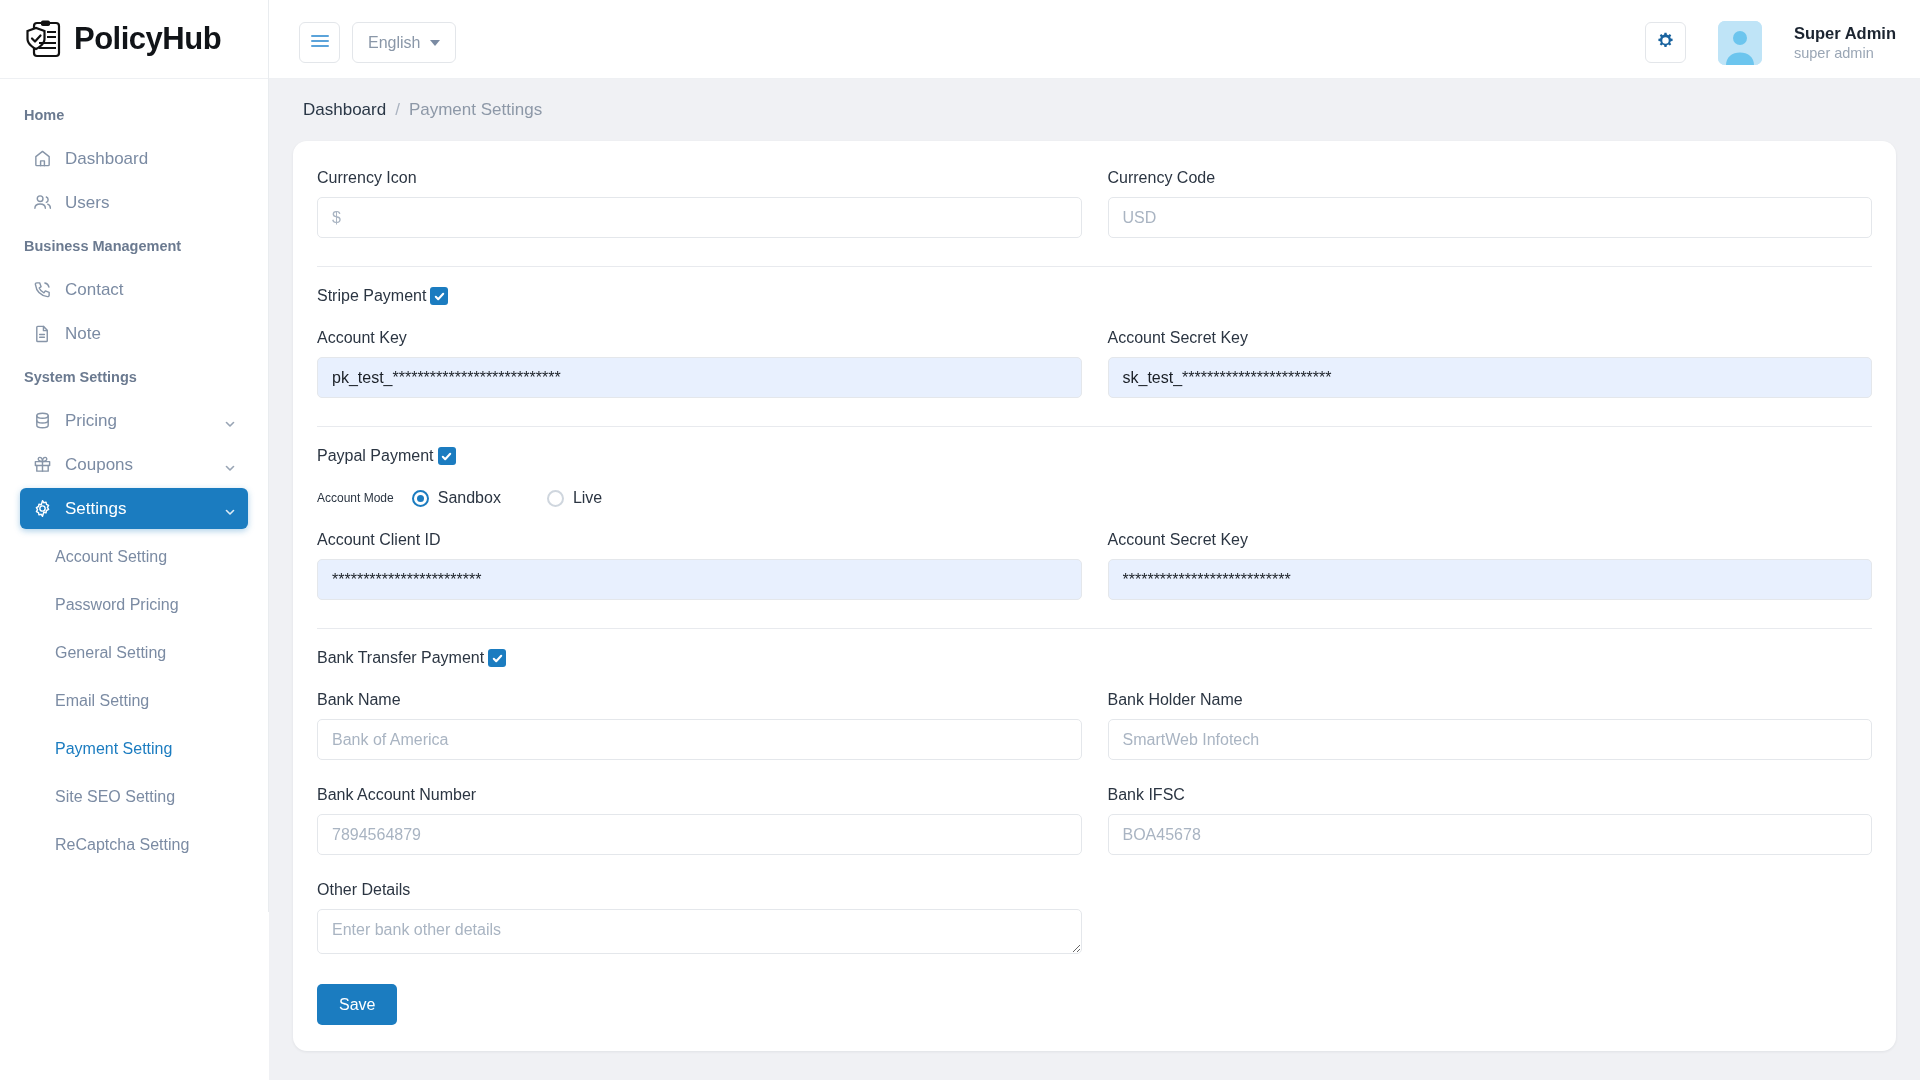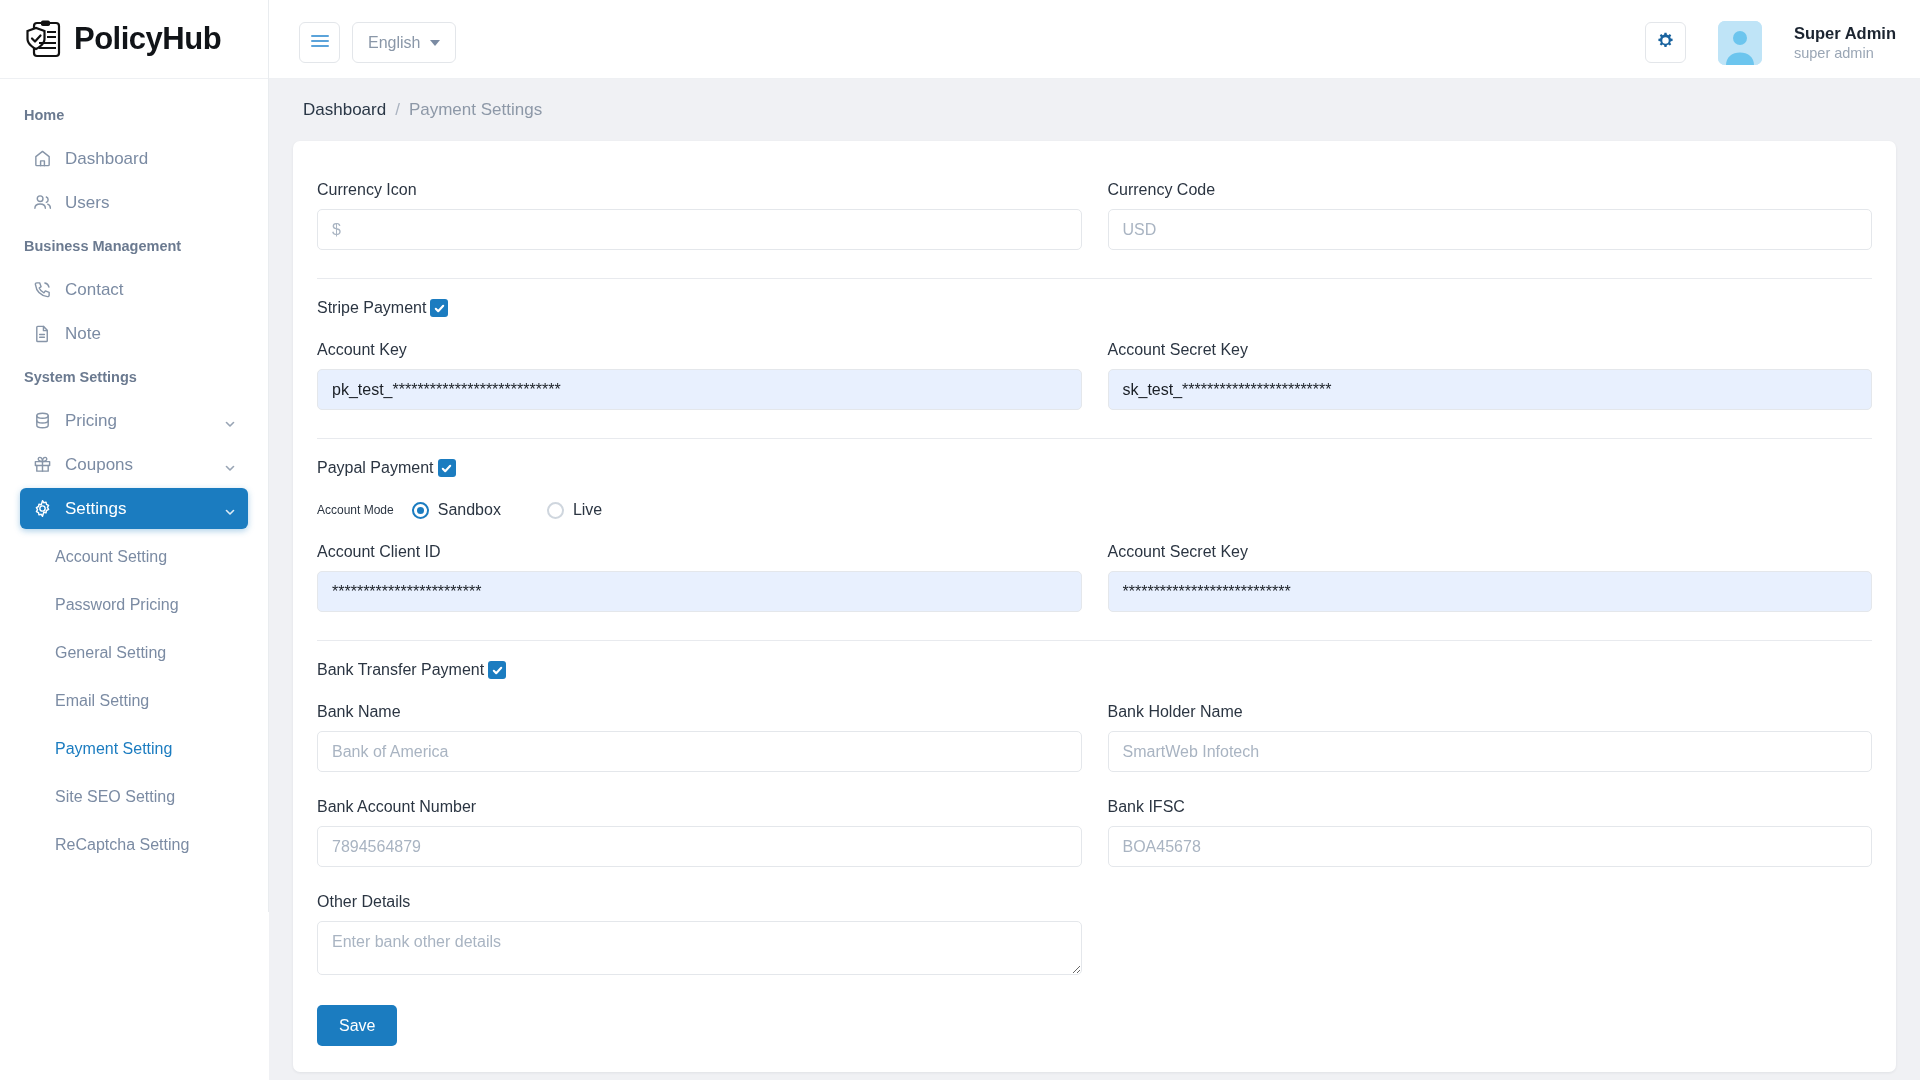--- a/index.html
+++ b/index.html
@@ -89,41 +89,41 @@
   .content { flex: 1; padding: 0 24px; overflow: hidden; }
   .breadcrumb {
     display: flex; align-items: center; gap: 9px;
     height: 62px; padding-left: 10px; font-size: 17px;
   }
   .crumb-home { color: #2a3746; font-weight: 400; cursor: pointer; }
   .crumb-sep { color: #aab3c0; }
   .crumb-current { color: #8d98a7; }
 
   .card {
-    background: #ffffff; border-radius: 7px;
+    background: #ffffff; border-radius: 14px;
     box-shadow: 0 1px 3px rgba(20,30,45,.07);
-    padding: 40px 24px 0 24px;
+    padding: 28px 24px 0 24px;
     margin-bottom: 16px;
   }
   .row { display: flex; gap: 26px; }
   .col { flex: 1; min-width: 0; }
   .field { margin-bottom: 26px; }
   .field-label {
     display: block; font-size: 16px; color: #2b3542; margin-bottom: 10px;
   }
   .input {
     width: 100%; height: 41px; border: 1px solid #e4e7eb; border-radius: 5px;
     background: #ffffff; padding: 0 14px; font-size: 16px; color: #36414f;
     font-family: "Liberation Sans", sans-serif; outline: none;
   }
   .input::placeholder { color: #a9b4c2; }
   .input.filled {
     background: #e8f0fe; color: #1a1f26;
   }
-  textarea.input { height: 54px; padding-top: 11px; resize: vertical; }
+  textarea.input { height: 45px; padding-top: 11px; resize: vertical; }
 
   .divider { border-top: 1px solid #e8eaee; margin: 2px 0 20px 0; }
 
   .toggle-row {
     display: flex; align-items: center; gap: 4px; margin-bottom: 24px;
   }
   .toggle-row .tlabel { font-size: 16px; color: #2b3542; }
   .cb {
     width: 18px; height: 18px; border-radius: 3px; background: #1b7cc0;
     display: flex; align-items: center; justify-content: center;

